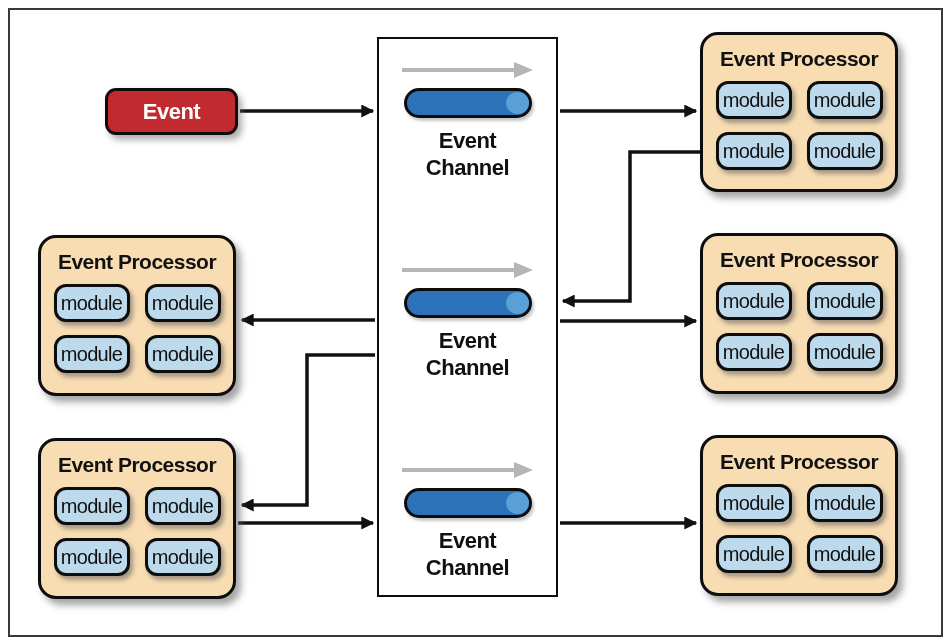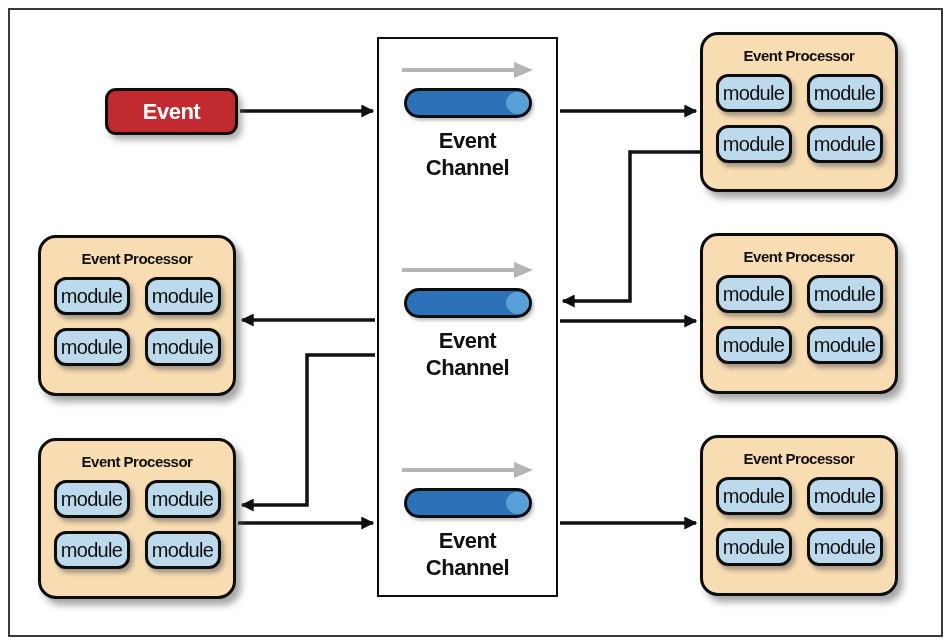--- a/index.html
+++ b/index.html
@@ -49,21 +49,21 @@
   }
 
   
   .processor {
     position: absolute; width: 198px; height: 161px;
     background: #f8dcb2; border: 3px solid #0d0d0d; border-radius: 18px;
     box-sizing: border-box; box-shadow: 5px 6px 7px rgba(105,105,105,0.6);
   }
   .processor-title {
     margin-top: 12px; text-align: center;
-    font-size: 15px; font-weight: 600; color: #111; letter-spacing: -0.5px;
+    font-size: 21px; font-weight: 600; color: #111; letter-spacing: -0.5px;
   }
   .module-grid {
     display: grid; grid-template-columns: 76px 76px; gap: 13px 15px;
     justify-content: center; margin-top: 10px;
   }
   .module {
     width: 76px; height: 38px; box-sizing: border-box;
     background: #bcdaec; border: 3px solid #0d0d0d; border-radius: 12px;
     display: flex; align-items: center; justify-content: center;
     font-size: 20px; font-weight: 500; color: #111; letter-spacing: -0.7px;

